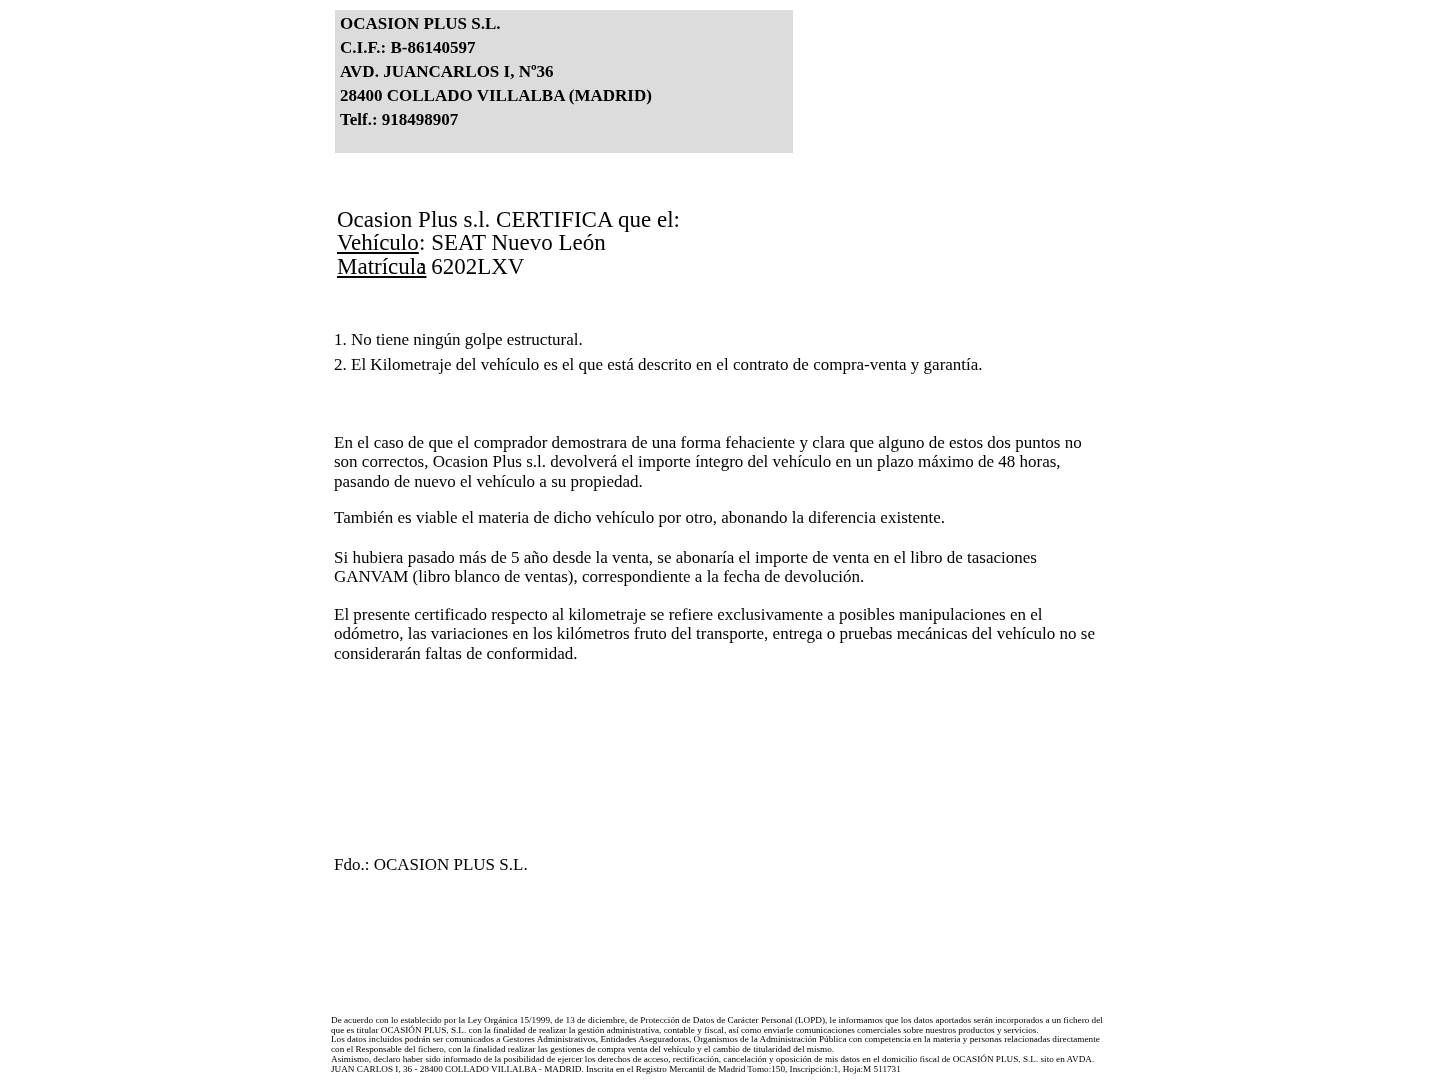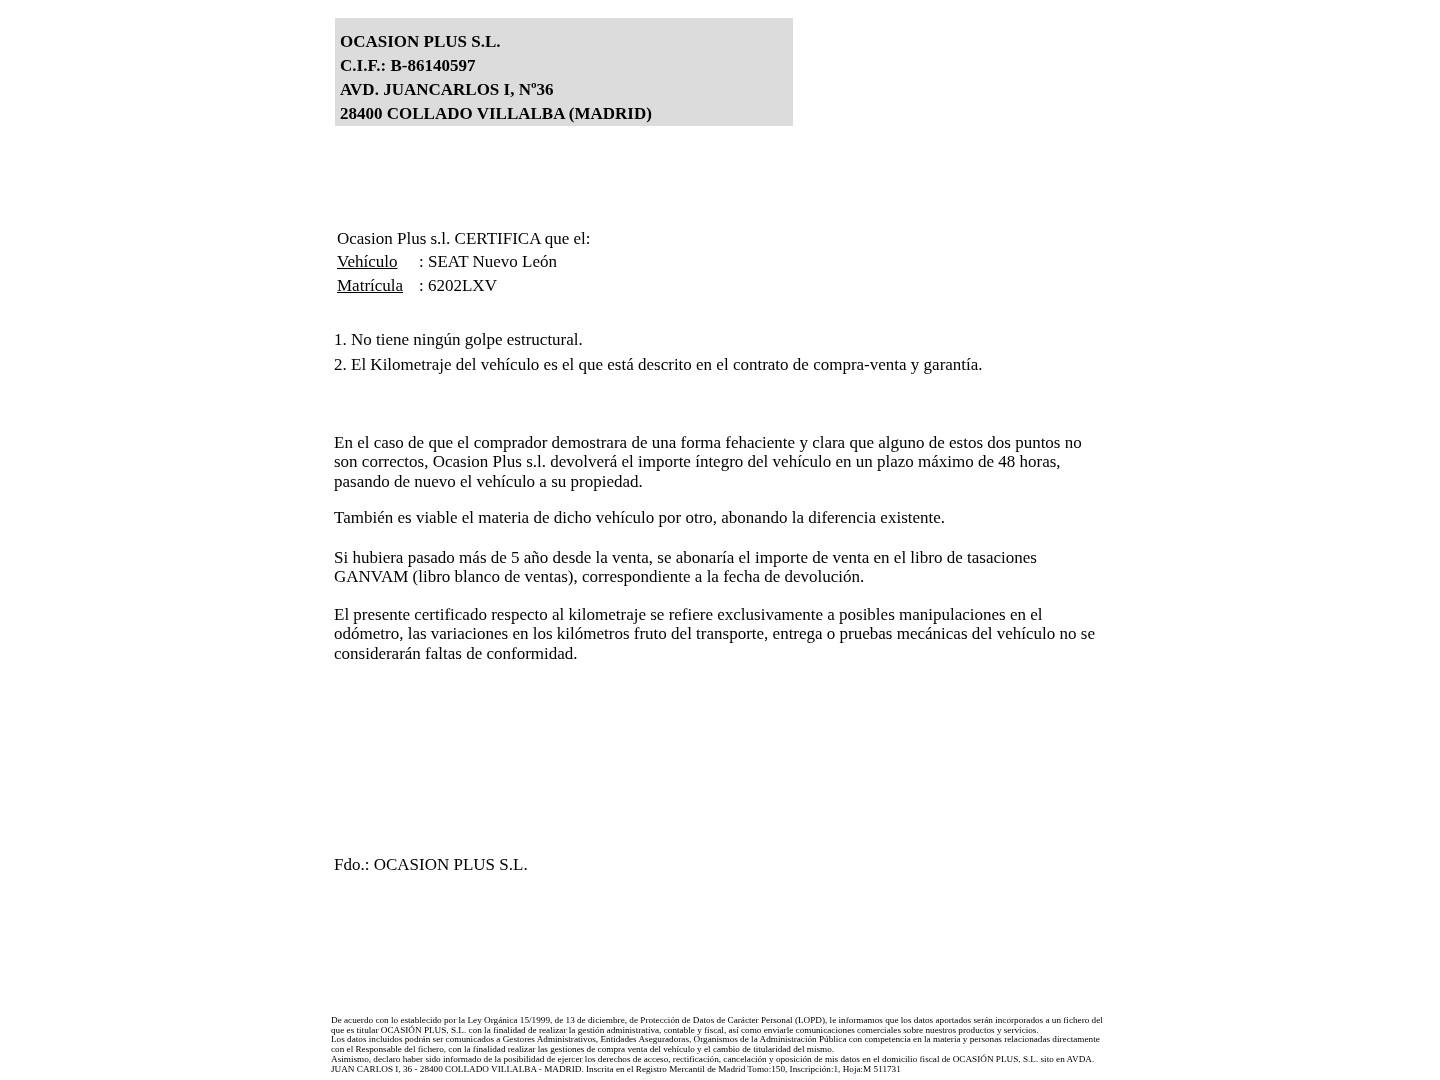--- a/index.html
+++ b/index.html
@@ -11,42 +11,42 @@
     position: relative;
     overflow: hidden;
   }
   .page {
     position: relative;
     width: 1440px; height: 1080px;
     background: #ffffff;
   }
   .header-box {
     position: absolute;
-    left: 335px; top: 18px;
-    width: 458px; height: 108px;
+    left: 335px; top: 10px;
+    width: 458px; height: 143px;
     background: #dcdcdc;
-    padding: 12px 8px 0 5px;
+    padding: 2px 8px 0 5px;
   }
   .header-box .hline {
     font-weight: bold;
     font-size: 17px;
     line-height: 24px;
     white-space: nowrap;
   }
   .date-line {
     position: absolute;
     left: 681px; top: 165px;
     font-size: 17px;
     line-height: 20px;
     white-space: nowrap;
   }
   .certify-block {
     position: absolute;
-    left: 337px; top: 227px;
-    font-size: 17px;
+    left: 337px; top: 208px;
+    font-size: 23px;
     line-height: 23.3px;
   }
   .certify-row { display: flex; }
   .certify-label {
     text-decoration: underline;
     width: 82px;
     flex: 0 0 82px;
   }
   .body-par {
     position: absolute;
@@ -73,20 +73,21 @@
 </head>
 <body>
 
 <div class="page">
 
   <div class="header-box">
     <div class="hline">OCASION PLUS S.L.</div>
     <div class="hline">C.I.F.: B-86140597</div>
     <div class="hline">AVD. JUANCARLOS I, Nº36</div>
     <div class="hline">28400 COLLADO VILLALBA (MADRID)</div>
+    <div class="hline">Telf.: 918498907</div>
   </div>
 
 
   <div class="certify-block">
     <div>Ocasion Plus s.l. CERTIFICA que el:</div>
     <div class="certify-row">
       <span class="certify-label">Vehículo</span>
       <span>: SEAT Nuevo León</span>
     </div>
     <div class="certify-row">

